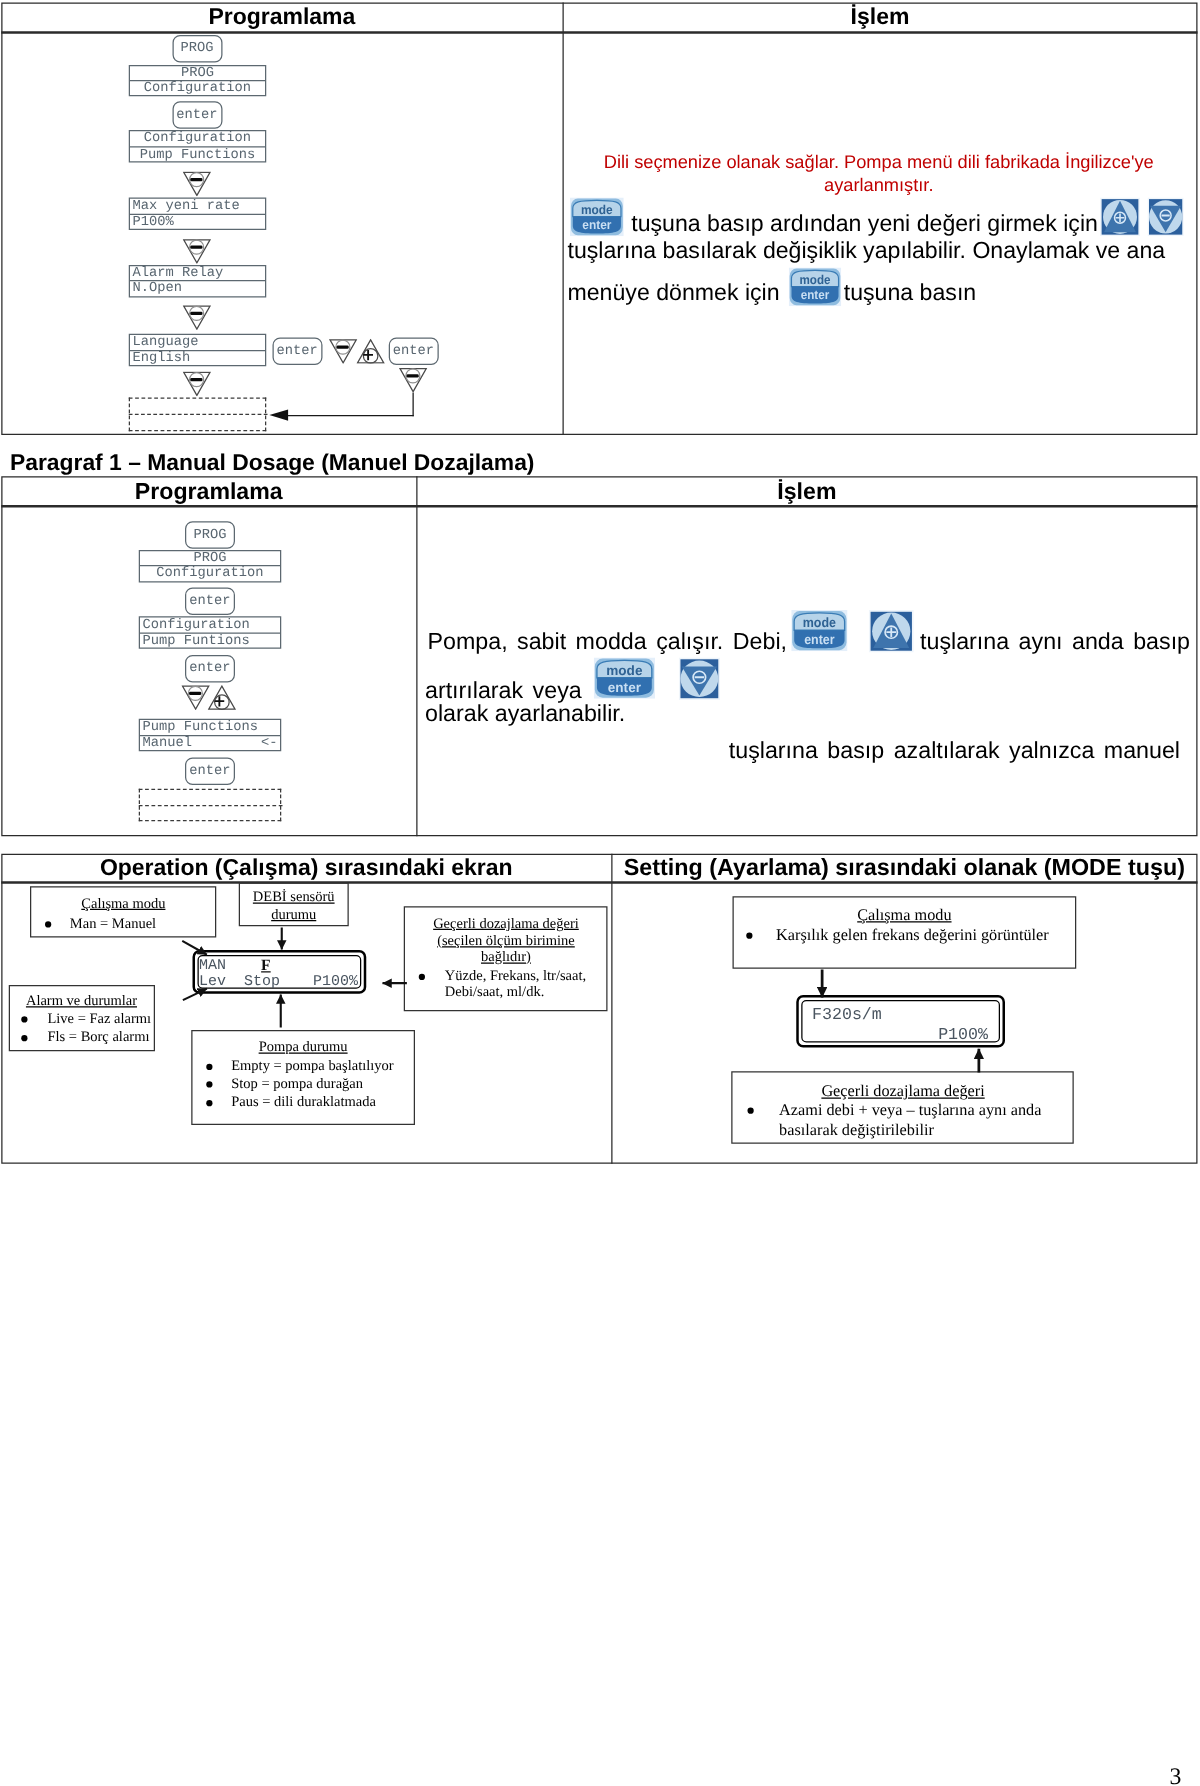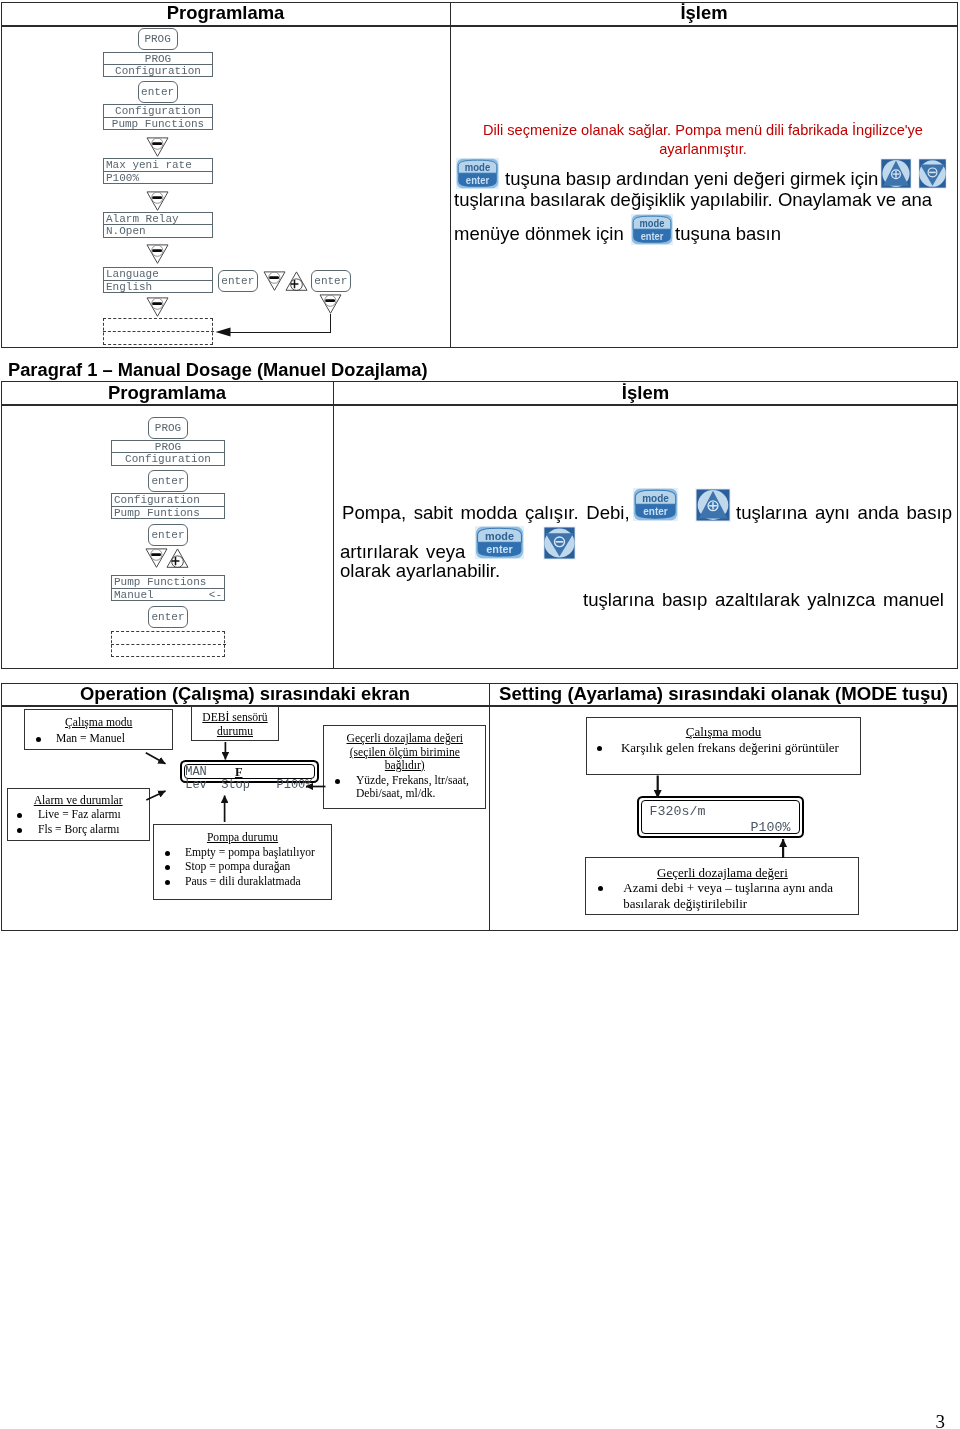--- a/index.html
+++ b/index.html
@@ -260,37 +260,37 @@
       <div class="t" style="position:absolute;left:0;right:0;top:19.8px;"><span>durumu</span></div>
     </div>
 <div class="cbox" style="left:323.2px;top:725.3px;width:163.2px;height:83.4px;font-size:11.6px;line-height:11.6px;">
       <div class="t" style="position:absolute;left:0;right:0;top:6.9px;"><span>Geçerli dozajlama değeri</span></div>
       <div class="t" style="position:absolute;left:0;right:0;top:20.7px;"><span>(seçilen ölçüm birimine</span></div>
       <div class="t" style="position:absolute;left:0;right:0;top:33.3px;"><span>bağlıdır)</span></div>
       <span class="bullet" style="left:10.5px;top:52.3px;"></span>
       <div class="li" style="position:absolute;left:31.7px;top:48.4px;"><span>Yüzde, Frekans, ltr/saat,</span></div>
       <div class="li" style="position:absolute;left:31.7px;top:61.8px;"><span>Debi/saat, ml/dk.</span></div>
     </div>
-<div class="cbox" style="left:6.7px;top:788px;width:143px;height:53px;font-size:11.6px;line-height:11.6px;">
+<div class="cbox" style="left:6.7px;top:788px;width:117px;height:53px;font-size:11.6px;line-height:11.6px;">
       <div class="t" style="position:absolute;left:0;right:0;top:6.3px;"><span>Alarm ve durumlar</span></div>
       <span class="bullet" style="left:9.6px;top:24.2px;"></span>
       <div class="li" style="position:absolute;left:30.3px;top:20.3px;"><span>Live = Faz alarmı</span></div>
       <span class="bullet" style="left:9.6px;top:39.2px;"></span>
       <div class="li" style="position:absolute;left:30.3px;top:35.3px;"><span>Fls = Borç alarmı</span></div>
     </div>
 <div class="cbox" style="left:153px;top:824.4px;width:179px;height:75.2px;font-size:11.6px;line-height:11.6px;">
       <div class="t" style="position:absolute;left:0;right:0;top:6.8px;"><span>Pompa durumu</span></div>
       <span class="bullet" style="left:10.5px;top:25.5px;"></span>
       <div class="li" style="position:absolute;left:31px;top:21.6px;"><span>Empty = pompa başlatılıyor</span></div>
       <span class="bullet" style="left:10.5px;top:39.8px;"></span>
       <div class="li" style="position:absolute;left:31px;top:35.9px;"><span>Stop = pompa durağan</span></div>
       <span class="bullet" style="left:10.5px;top:54.6px;"></span>
       <div class="li" style="position:absolute;left:31px;top:50.7px;"><span>Paus = dili duraklatmada</span></div>
     </div>
-<div class="disp" style="left:180px;top:760px;width:139px;height:23px;">
+<div class="disp" style="left:154px;top:760px;width:139px;height:35px;">
       <div class="inner">
         <span class="ln" style="left:0.6px;top:0.5px;">MAN</span>
         <span class="ln" style="left:50.3px;top:0.5px;font-weight:bold;text-decoration:underline;color:#111;font-family:'Liberation Serif',serif;font-size:12.5px;">F</span>
         <span class="ln" style="left:0.6px;top:13.5px;">Lev</span>
         <span class="ln" style="left:36.6px;top:13.5px;">Stop</span>
         <span class="ln" style="left:91.9px;top:13.5px;">P100%</span>
       </div>
     </div>
 <div class="cbox" style="left:586px;top:716.5px;width:275px;height:58px;font-size:13px;line-height:13px;">
       <div class="t" style="position:absolute;left:0;right:0;top:7.3px;"><span>Çalışma modu</span></div>

